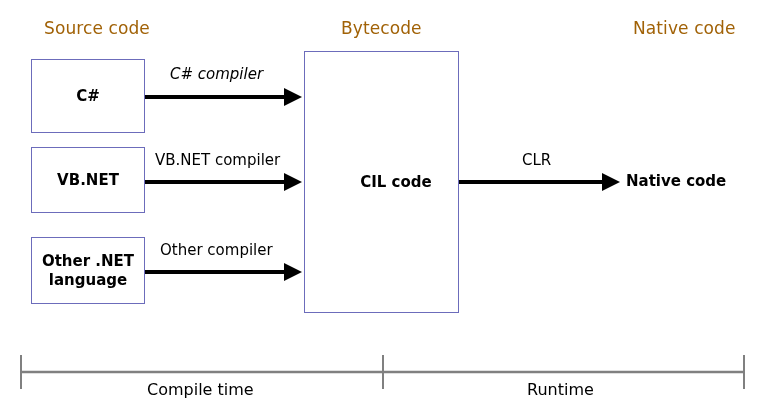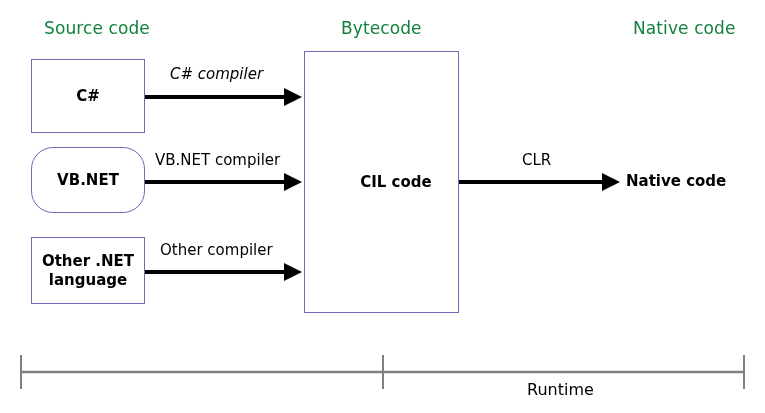--- a/index.html
+++ b/index.html
@@ -13,21 +13,21 @@
     height: 413px;
     background: #ffffff;
     overflow: hidden;
     font-family: "DejaVu Sans", sans-serif;
     color: #000000;
   }
   .col-header {
     position: absolute;
     font-size: 17px;
     font-weight: 400;
-    color: #15803d;
+    color: #a16207;
     white-space: nowrap;
     letter-spacing: 0.1px;
     text-align: center;
   }
   #header-source   { left: 44px;  top: 18px; }
   #header-bytecode { left: 341px; top: 18px; }
   #header-native   { left: 633px; top: 18px; }
 
   .lang-box {
     position: absolute;
@@ -37,21 +37,21 @@
     display: flex;
     align-items: center;
     justify-content: center;
     text-align: center;
     font-size: 15px;
     font-weight: bold;
     line-height: 1.22;
     color: #000000;
   }
   #box-csharp   { left: 31px; top: 59px;  width: 114px; height: 74px; }
-  #box-vbnet    { left: 31px; top: 147px; width: 114px; height: 66px; border-radius: 22px; }
+  #box-vbnet    { left: 31px; top: 147px; width: 114px; height: 66px; }
   #box-other    { left: 31px; top: 237px; width: 114px; height: 67px; padding: 16px 4px; }
   #box-cil      { left: 304px; top: 51px; width: 155px; height: 262px; padding-left: 29px; }
 
   
   .arrow {
     position: absolute;
     height: 0;
   }
   .arrow .shaft {
     position: absolute;
@@ -155,15 +155,16 @@
 
   <div id="native-code-result">Native code</div>
 
   <svg id="timeline" viewBox="0 0 765 413" width="765" height="413">
     <line x1="20" y1="372" x2="745" y2="372" stroke="#808080" stroke-width="2.5"></line>
     <line x1="21" y1="355" x2="21" y2="389" stroke="#808080" stroke-width="2"></line>
     <line x1="383" y1="355" x2="383" y2="389" stroke="#808080" stroke-width="2"></line>
     <line x1="744" y1="355" x2="744" y2="389" stroke="#808080" stroke-width="2"></line>
   </svg>
 
+  <div class="phase-label" id="label-compile-time">Compile time</div>
   <div class="phase-label" id="label-runtime">Runtime</div>
 
 </div>
 
 </body></html>

